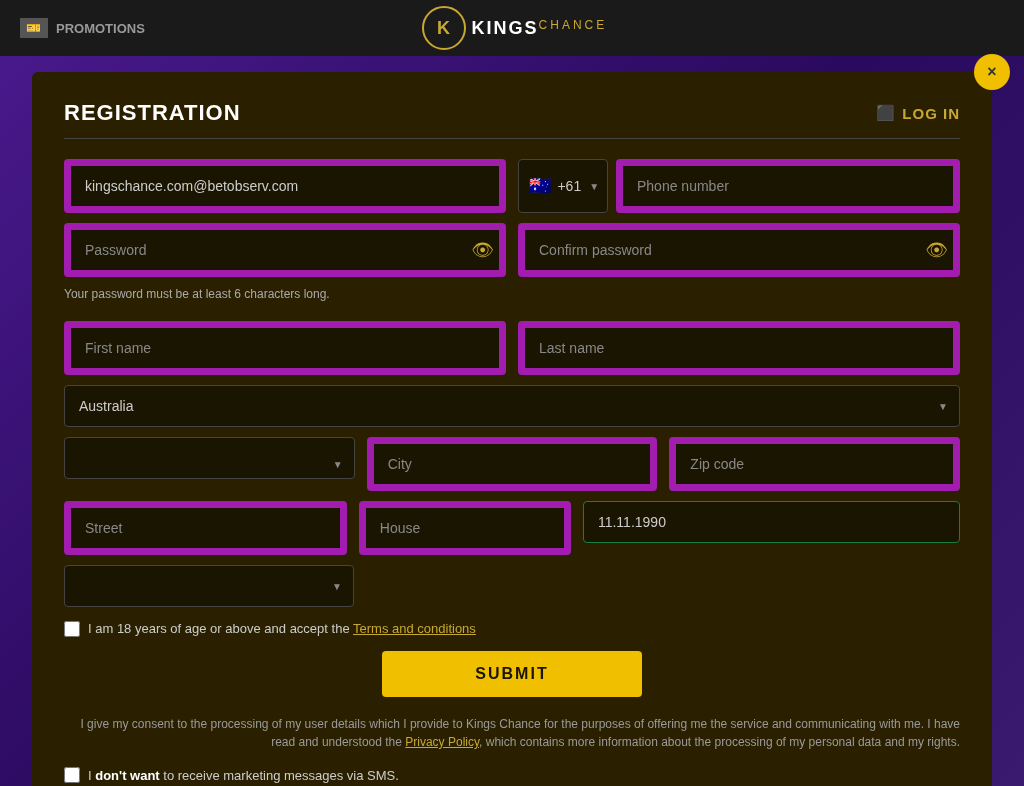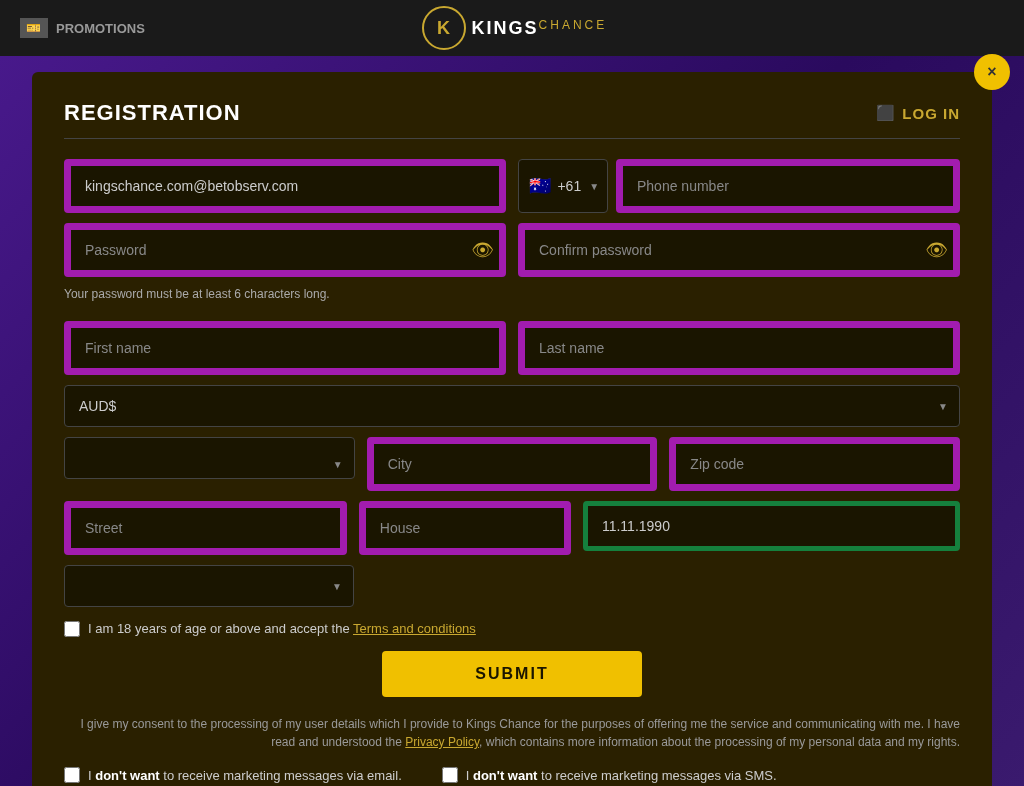--- a/index.html
+++ b/index.html
@@ -238,21 +238,21 @@
       top: 50%;
       transform: translateY(-50%);
       color: #888;
       font-size: 10px;
       pointer-events: none;
     }
 
     
     .date-input {
       background: #1a1500;
-      border: 5px solid #15803d;
+      border: 1px solid #15803d;
       border-radius: 4px;
       padding: 12px 14px;
       color: #ccc;
       font-size: 14px;
       outline: none;
       width: 100%;
       color-scheme: dark;
     }
 
     
@@ -407,23 +407,23 @@
       <input class="form-input" type="text" placeholder="First name" style="">
     </div>
     <div class="form-field">
       <input class="form-input" type="text" placeholder="Last name" style="">
     </div>
   </div>
 
   <div class="form-row">
     <div class="select-wrapper">
       <select class="form-select">
-        <option value="aud">AUD$</option>
-        <option value="usd">USD$</option>
-        <option value="eur">EUR€</option>
+        <option value="australia">Australia</option>
+        <option value="usa">United States</option>
+        <option value="uk">United Kingdom</option>
       </select>
     </div>
   </div>
 
   <div class="form-row">
     <div class="select-wrapper">
       <select class="form-select">
         <option value=""></option>
         <option value="nsw">New South Wales</option>
         <option value="vic">Victoria</option>
@@ -469,25 +469,19 @@
   </div>
 
   <button class="submit-btn">SUBMIT</button>
 
   <p class="consent-text">
     <span>I give my consent to the processing of my user details which I provide to Kings Chance for the purposes of offering me the service and communicating with me. I have read and understood the </span><a class="privacy-link">Privacy Policy</a><span>, which contains more information about the processing of my personal data and my rights.</span>
   </p>
 
   <div class="marketing-row">
     <div class="marketing-item">
-      <input type="checkbox" id="email-cb" style="">
-      <label for="email-cb">
-        <span>I </span><span class="dont-want">don't want</span><span> to receive marketing messages via email.</span>
-      </label>
-    </div>
-    <div class="marketing-item">
       <input type="checkbox" id="sms-cb" style="">
       <label for="sms-cb">
         <span>I </span><span class="dont-want">don't want</span><span> to receive marketing messages via SMS.</span>
       </label>
     </div>
   </div>
 </div>
 
 </body></html>

